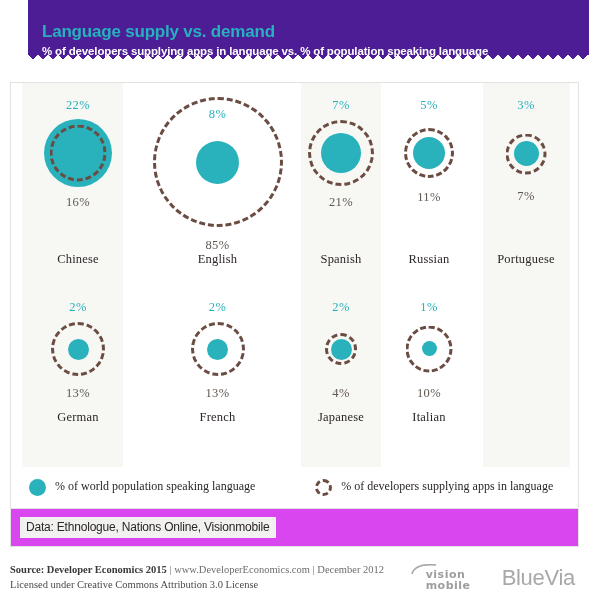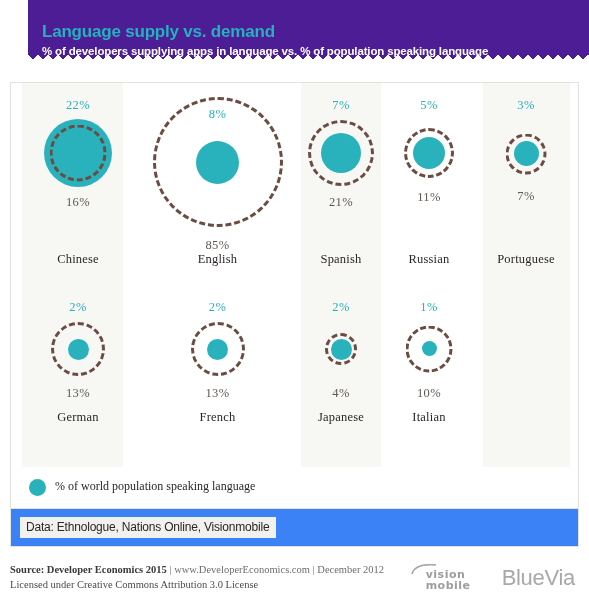--- a/index.html
+++ b/index.html
@@ -192,21 +192,21 @@
   .data-note-wrap {
     position: absolute;
     left: 10px;
     top: 509px;
     width: 569px;
     height: 38px;
     border-left: 1px solid #e2e2de;
     border-right: 1px solid #e2e2de;
     border-bottom: 1px solid #e2e2de;
     box-sizing: border-box;
-    background: #3b82f6;
+    background: #d946ef;
     display: flex;
     align-items: center;
   }
   .data-note {
     margin-left: 9px;
     background: #f1f1ef;
     padding: 3px 7px 4px 6px;
     font-family: "Liberation Sans", sans-serif;
     font-size: 12px;
     color: #2b2625;
@@ -394,20 +394,24 @@
 
     <div class="cell"></div>
   </div>
 </div>
 
 <div class="legend">
   <div class="legend-item first">
     <span class="legend-dot"></span>
     <span>% of world population speaking language</span>
   </div>
+  <div class="legend-item second">
+    <span class="legend-ring"></span>
+    <span>% of developers supplying apps in language</span>
+  </div>
 </div>
 
 <div class="data-note-wrap">
   <span class="data-note">Data: Ethnologue, Nations Online, Visionmobile</span>
 </div>
 
 <div class="footer">
   <div class="footer-text footer-line1">
     <b>Source: Developer Economics 2015</b><span class="dim"> | www.DeveloperEconomics.com | December 2012</span>
   </div>

